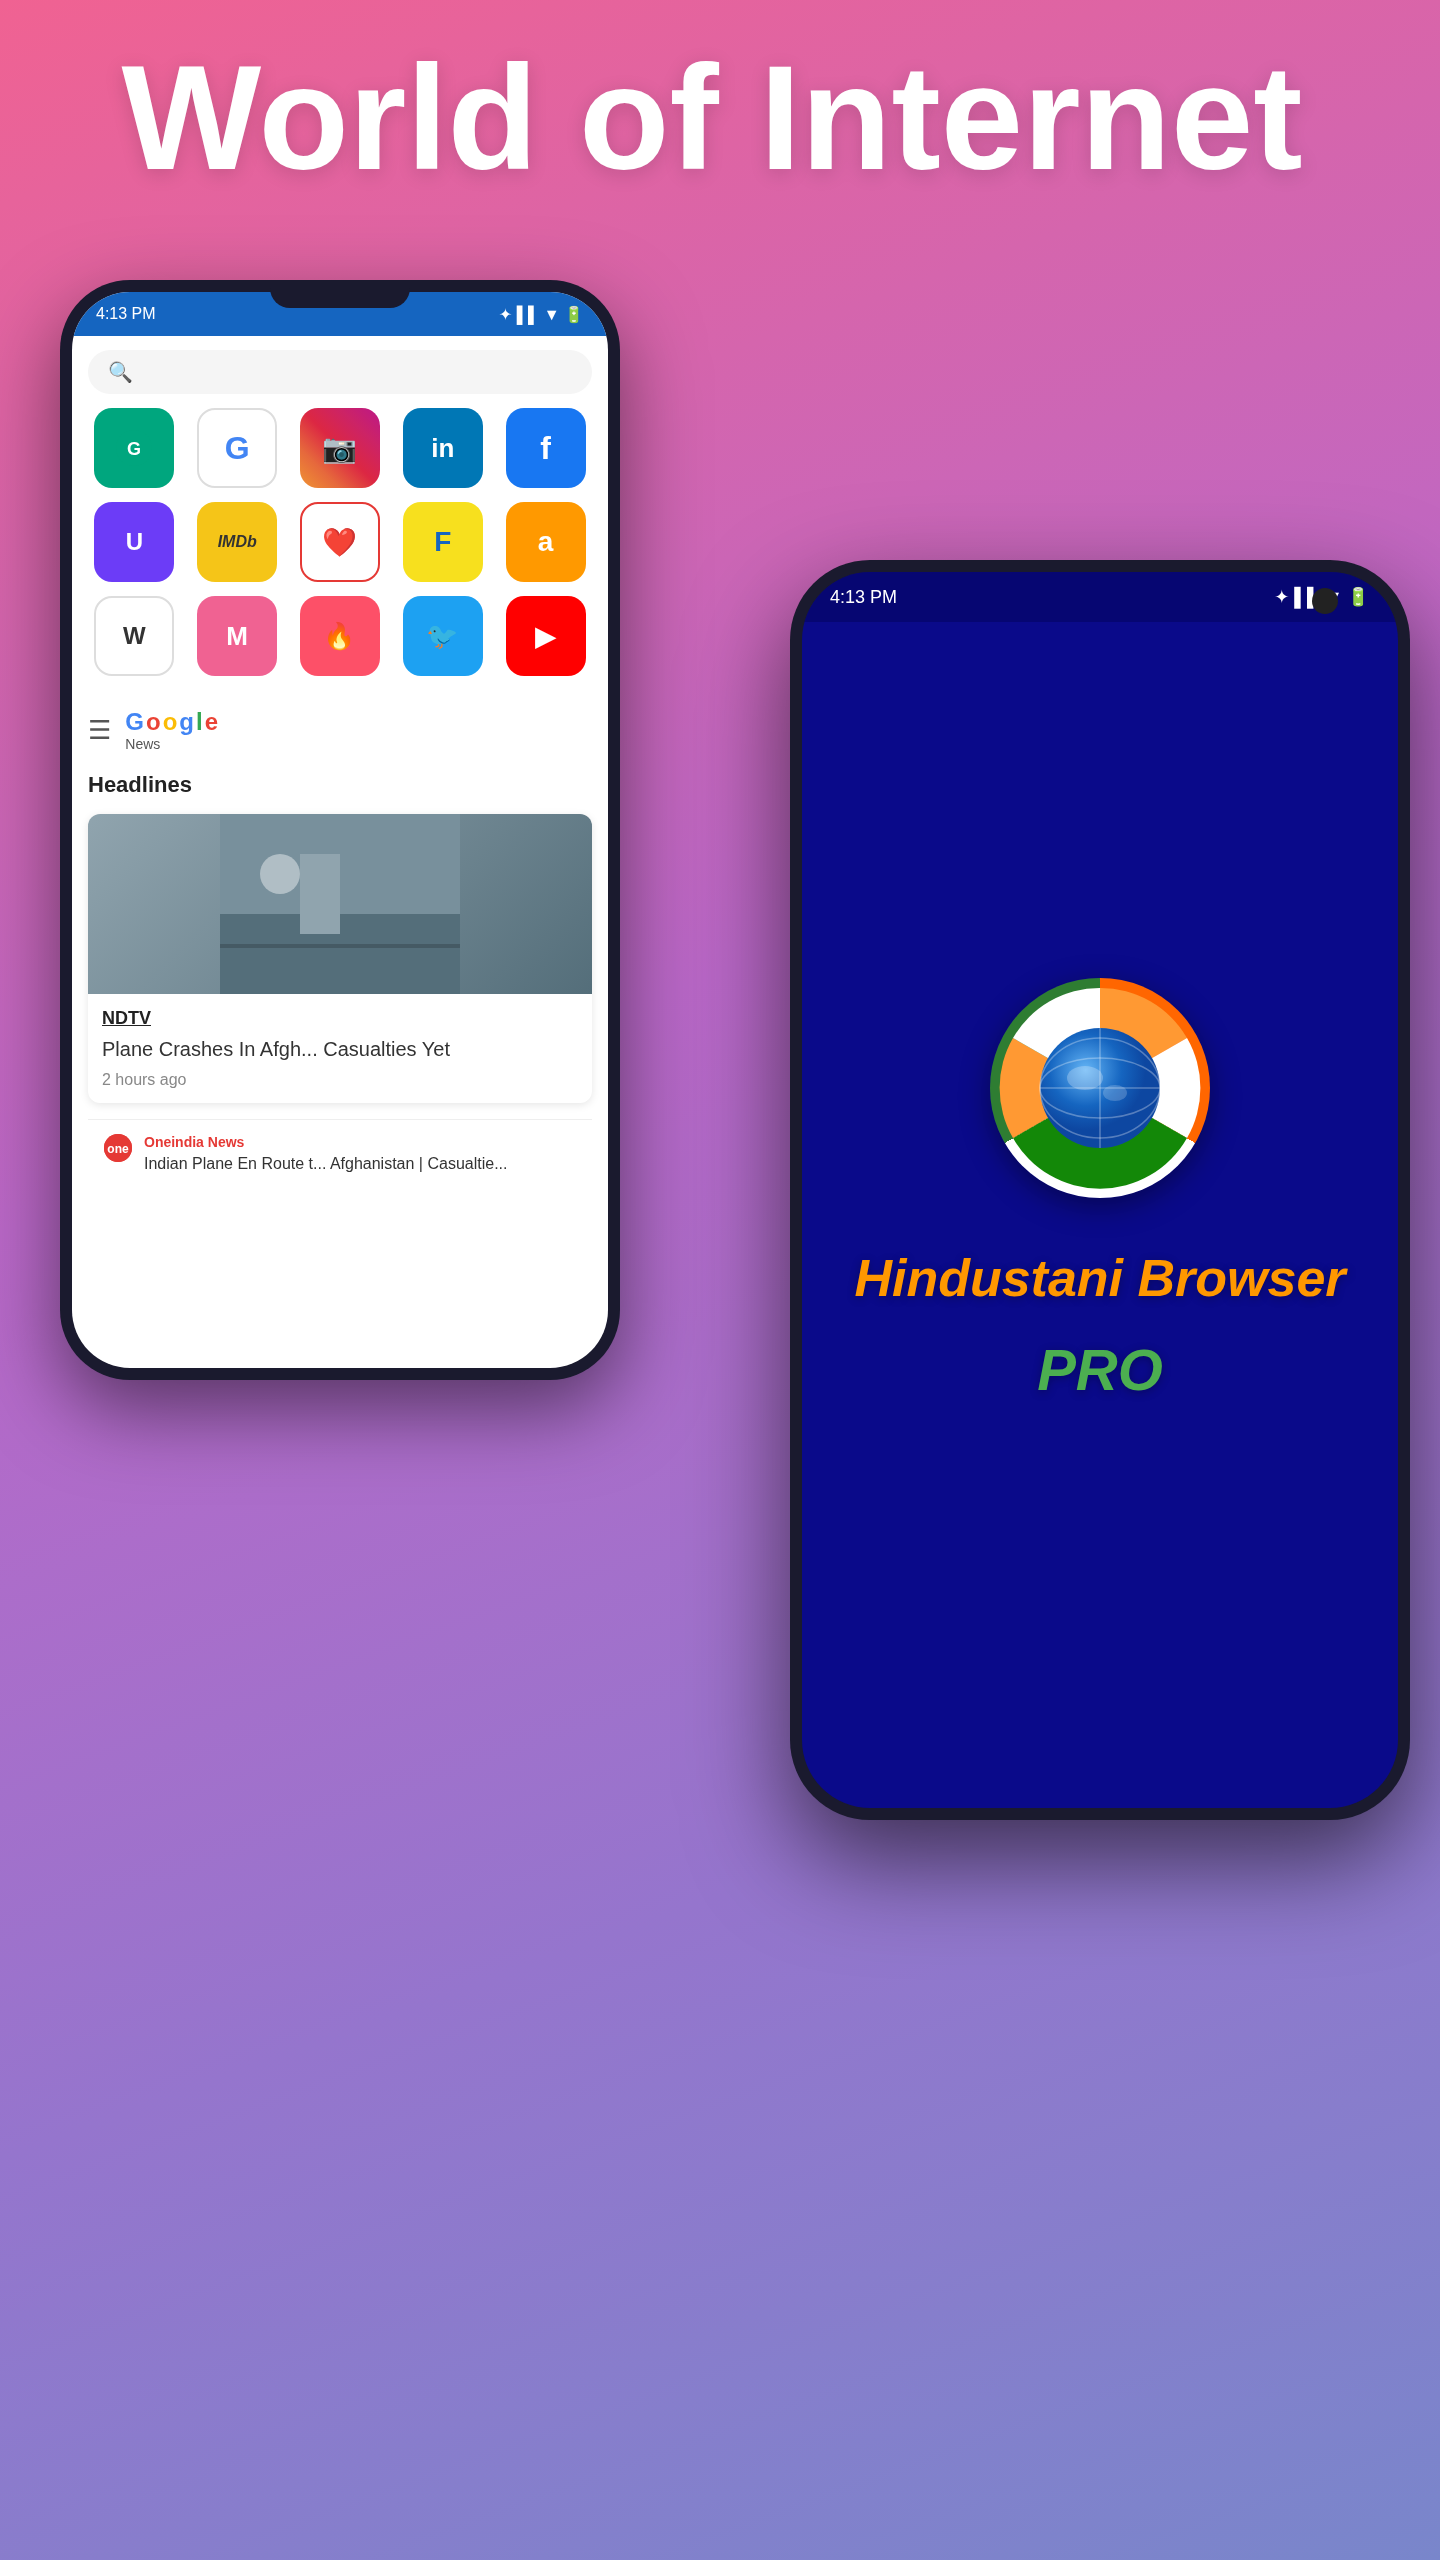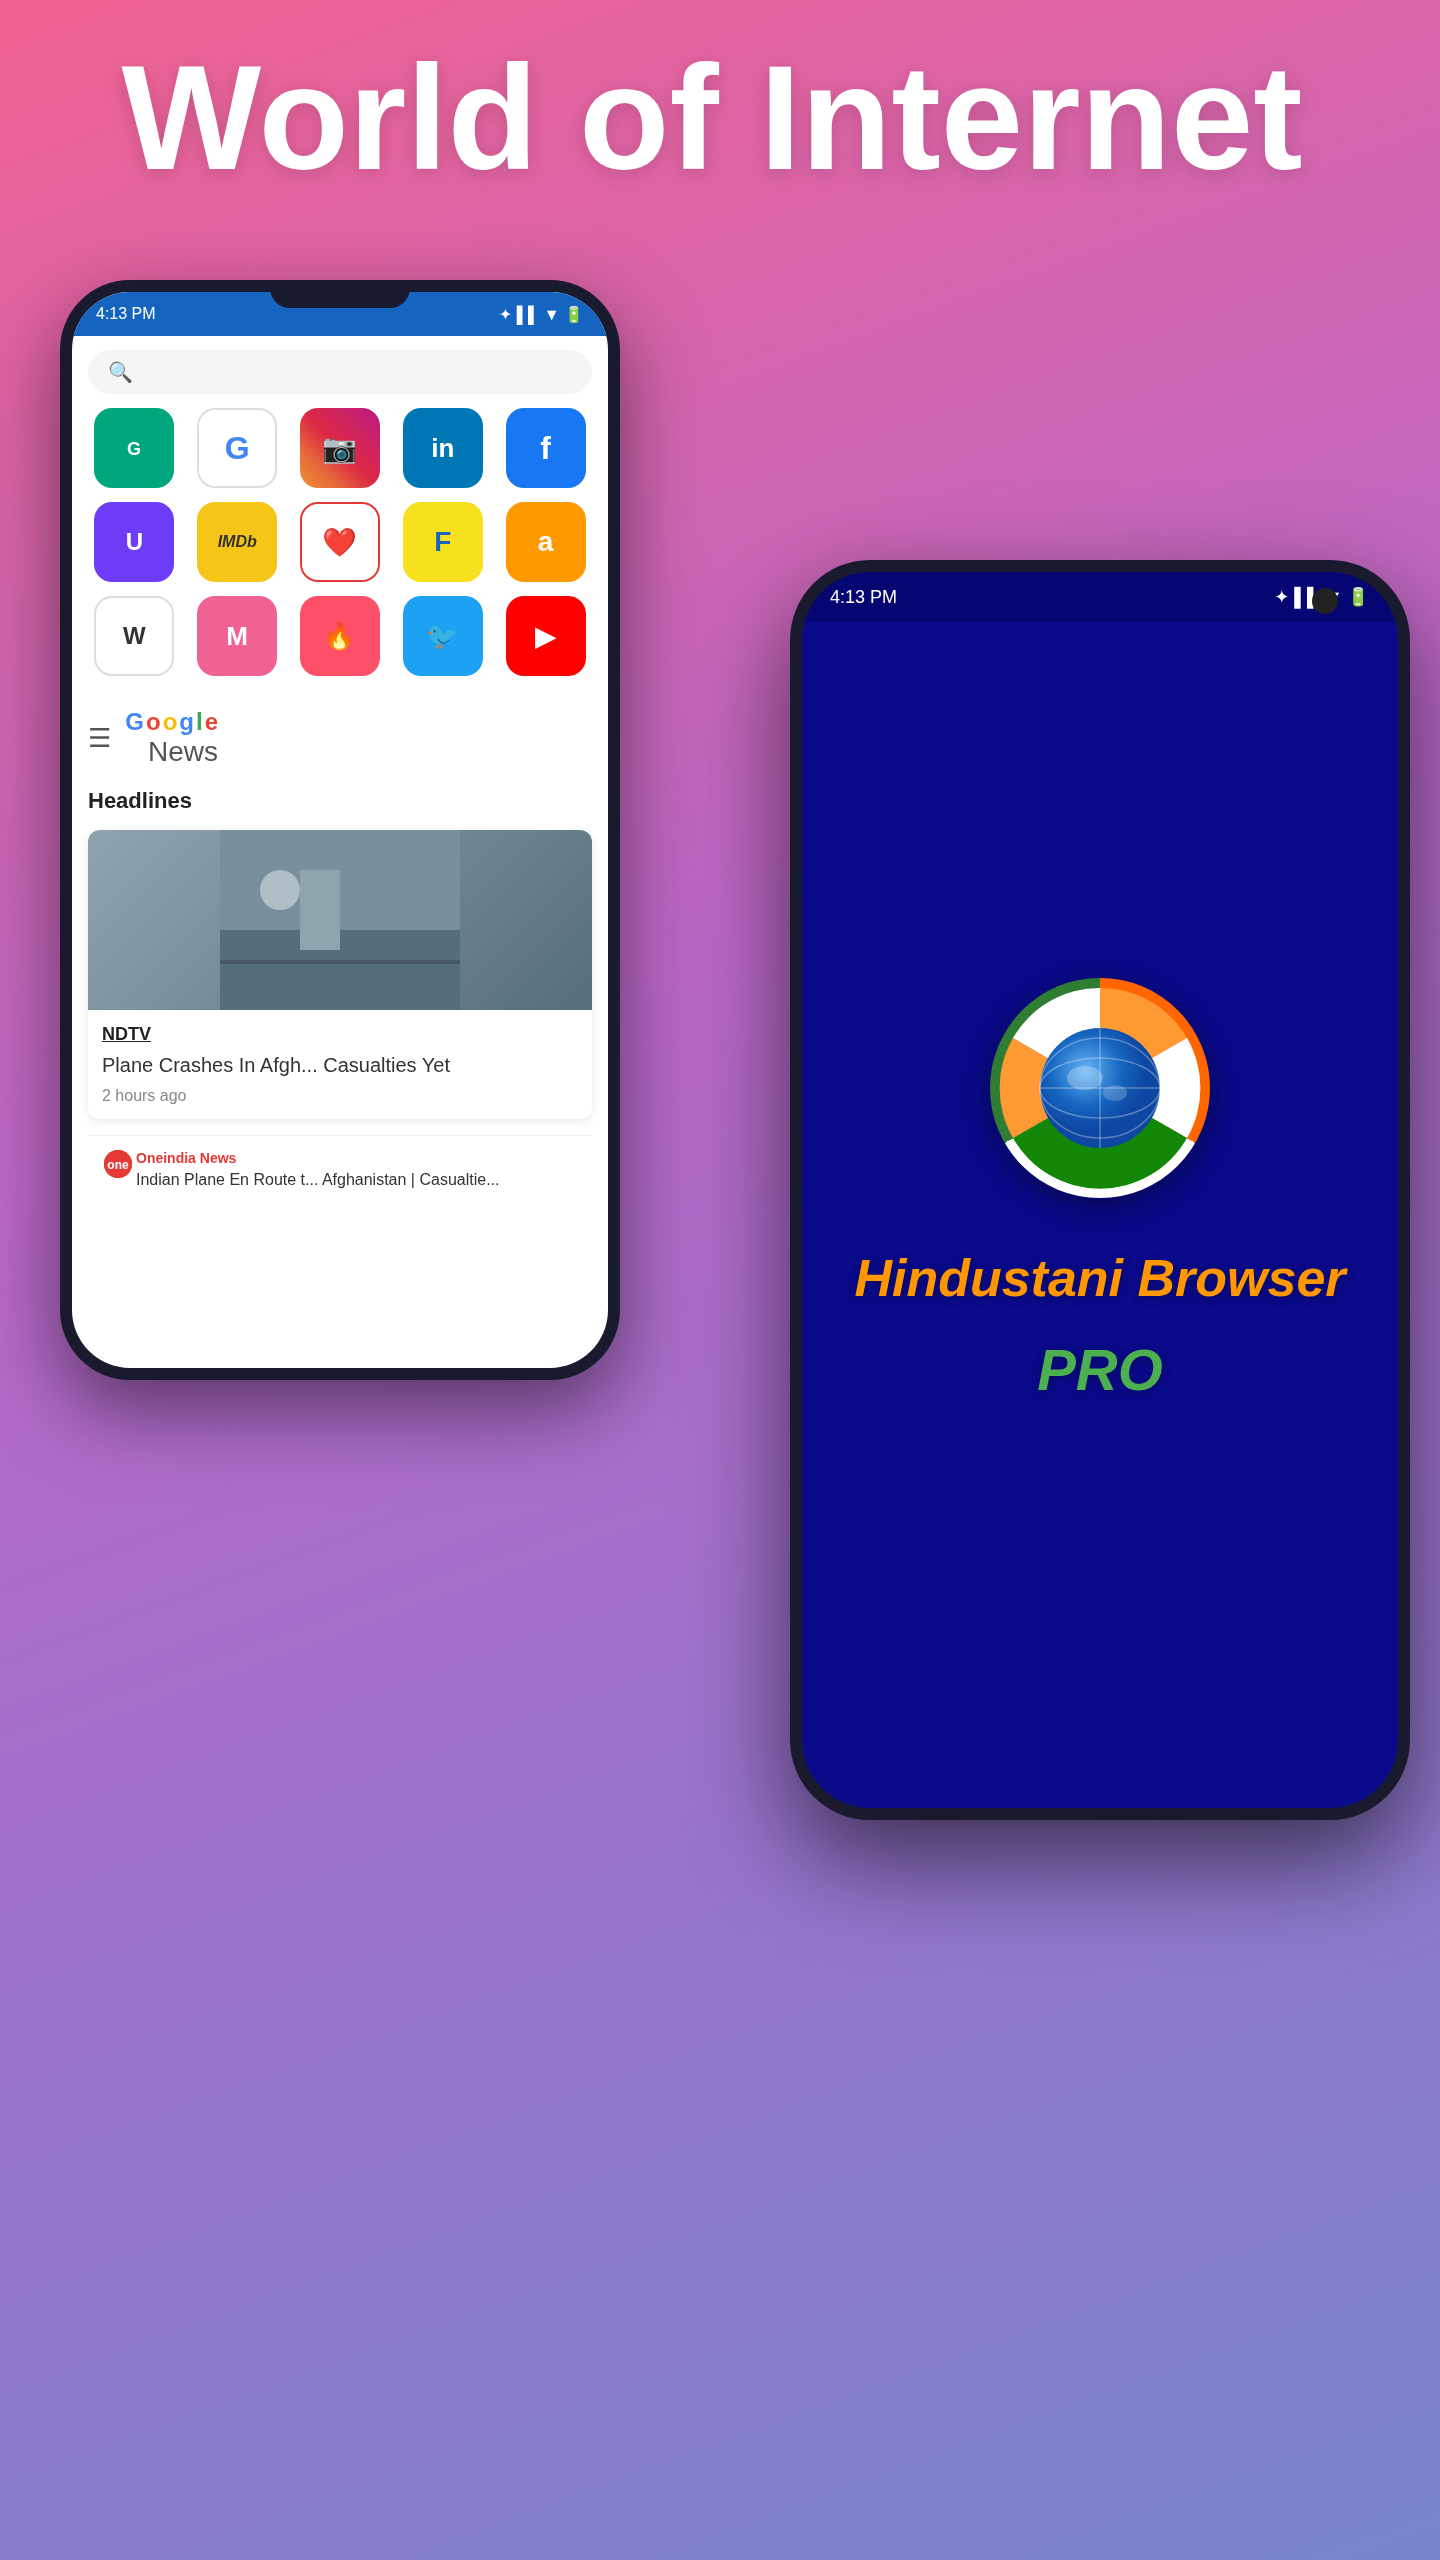--- a/index.html
+++ b/index.html
@@ -261,21 +261,21 @@
     }
 
     .news-time {
       font-size: 16px;
       color: #888;
     }
 
     .news-item-small {
       display: flex;
       align-items: flex-start;
-      gap: 4px;
+      gap: 12px;
       padding: 14px 16px;
       border-top: 1px solid #eee;
     }
 
     .news-source-icon {
       width: 28px;
       height: 28px;
       border-radius: 50%;
       background: #e53935;
       color: white;
@@ -369,21 +369,21 @@
           <span style="font-size:26px;color:#555;">☰</span>
           <div>
             <div style="display:flex;gap:2px;">
               <span style="color:#4285f4;font-size:24px;font-weight:bold;">G</span>
               <span style="color:#ea4335;font-size:24px;font-weight:bold;">o</span>
               <span style="color:#fbbc05;font-size:24px;font-weight:bold;">o</span>
               <span style="color:#4285f4;font-size:24px;font-weight:bold;">g</span>
               <span style="color:#34a853;font-size:24px;font-weight:bold;">l</span>
               <span style="color:#ea4335;font-size:24px;font-weight:bold;">e</span>
             </div>
-            <div style="font-size:28px;color:#555;font-weight:500;text-align:right;">News</div>
+            <div style="font-size:14px;color:#555;font-weight:500;">News</div>
           </div>
         </div>
 
         <div class="gn-headlines">Headlines</div>
 
         <div class="news-card">
           <div class="news-img">
             <svg width="240" height="180" viewBox="0 0 240 180">
               <rect width="240" height="180" fill="#78909c"></rect>
               <rect x="0" y="100" width="240" height="80" fill="#546e7a"></rect>

